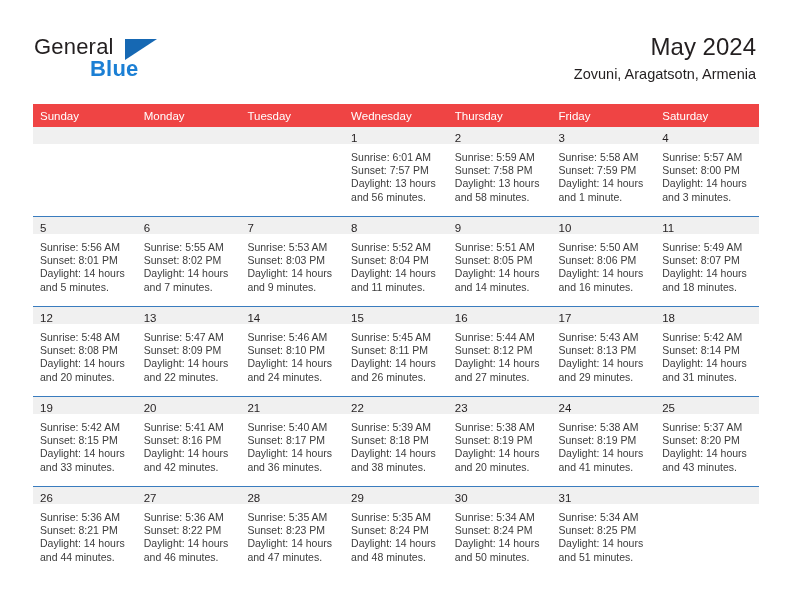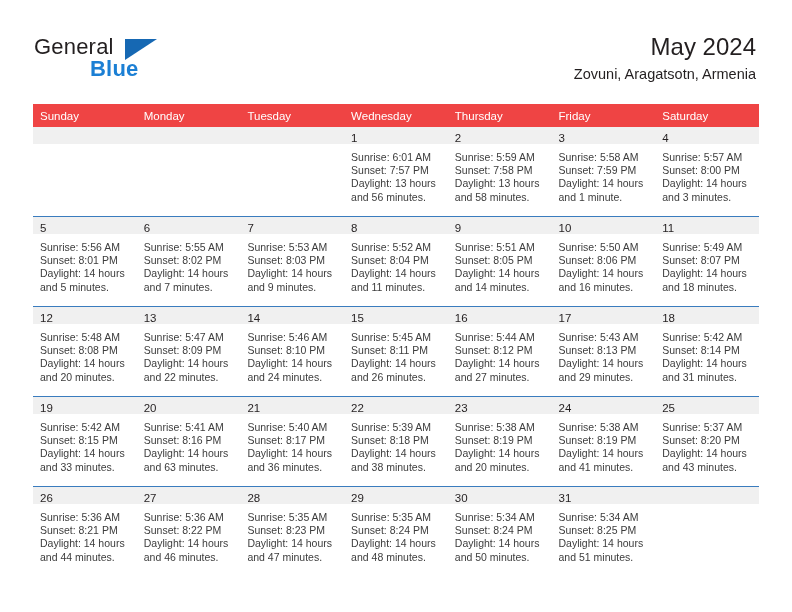--- a/index.html
+++ b/index.html
@@ -391,21 +391,21 @@
                 <div class="line">Daylight: 14 hours</div>
                 <div class="line">and 33 minutes.</div>
               </div>
             </td>
             <td class="day-cell">
               <div class="daynum-band"><span class="daynum">20</span></div>
               <div class="day-body">
                 <div class="line">Sunrise: 5:41 AM</div>
                 <div class="line">Sunset: 8:16 PM</div>
                 <div class="line">Daylight: 14 hours</div>
-                <div class="line">and 63 minutes.</div>
+                <div class="line">and 42 minutes.</div>
               </div>
             </td>
             <td class="day-cell">
               <div class="daynum-band"><span class="daynum">21</span></div>
               <div class="day-body">
                 <div class="line">Sunrise: 5:40 AM</div>
                 <div class="line">Sunset: 8:17 PM</div>
                 <div class="line">Daylight: 14 hours</div>
                 <div class="line">and 36 minutes.</div>
               </div>

